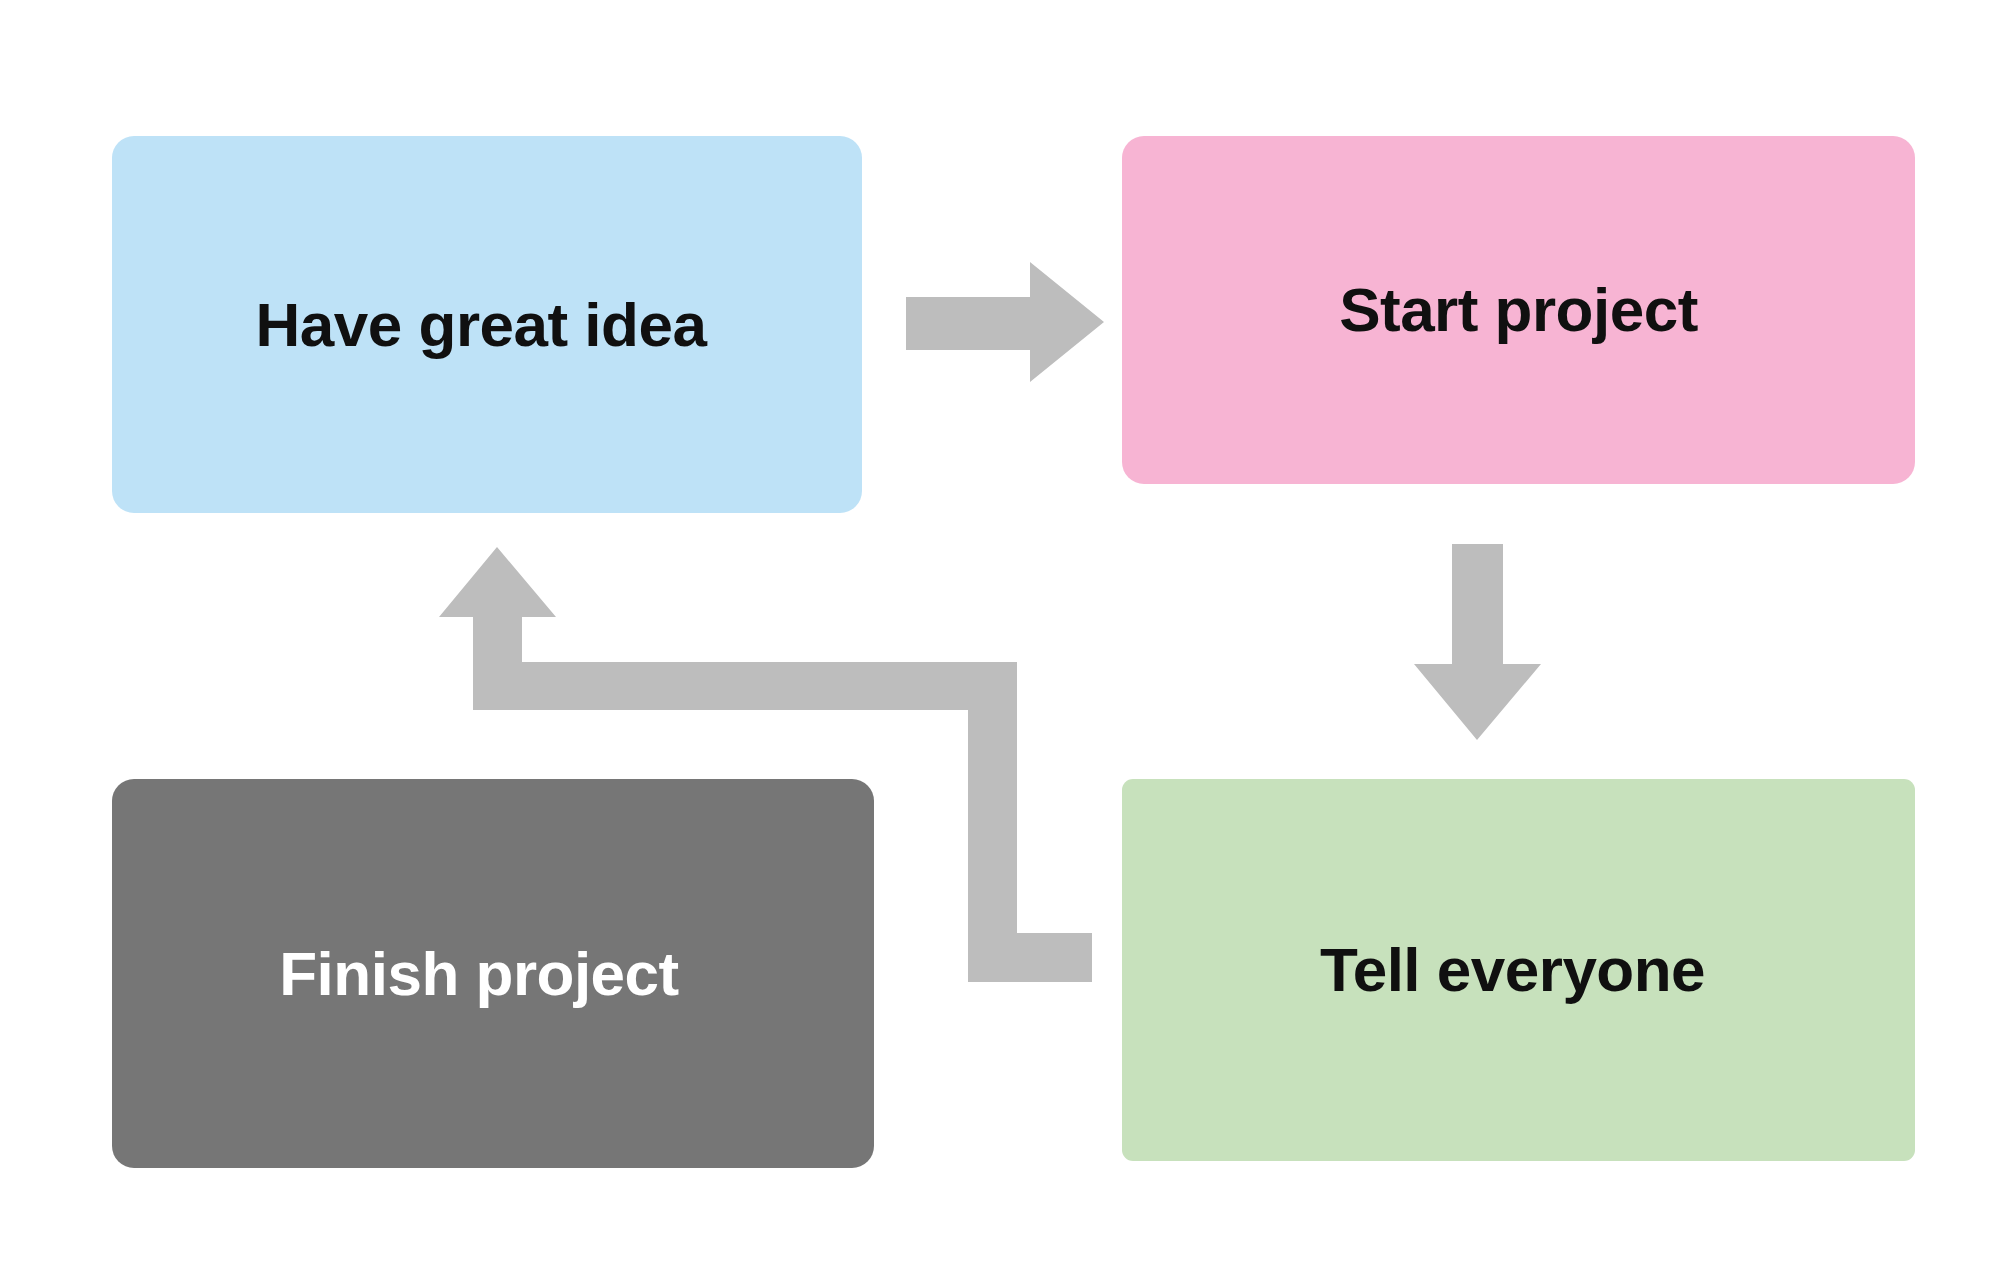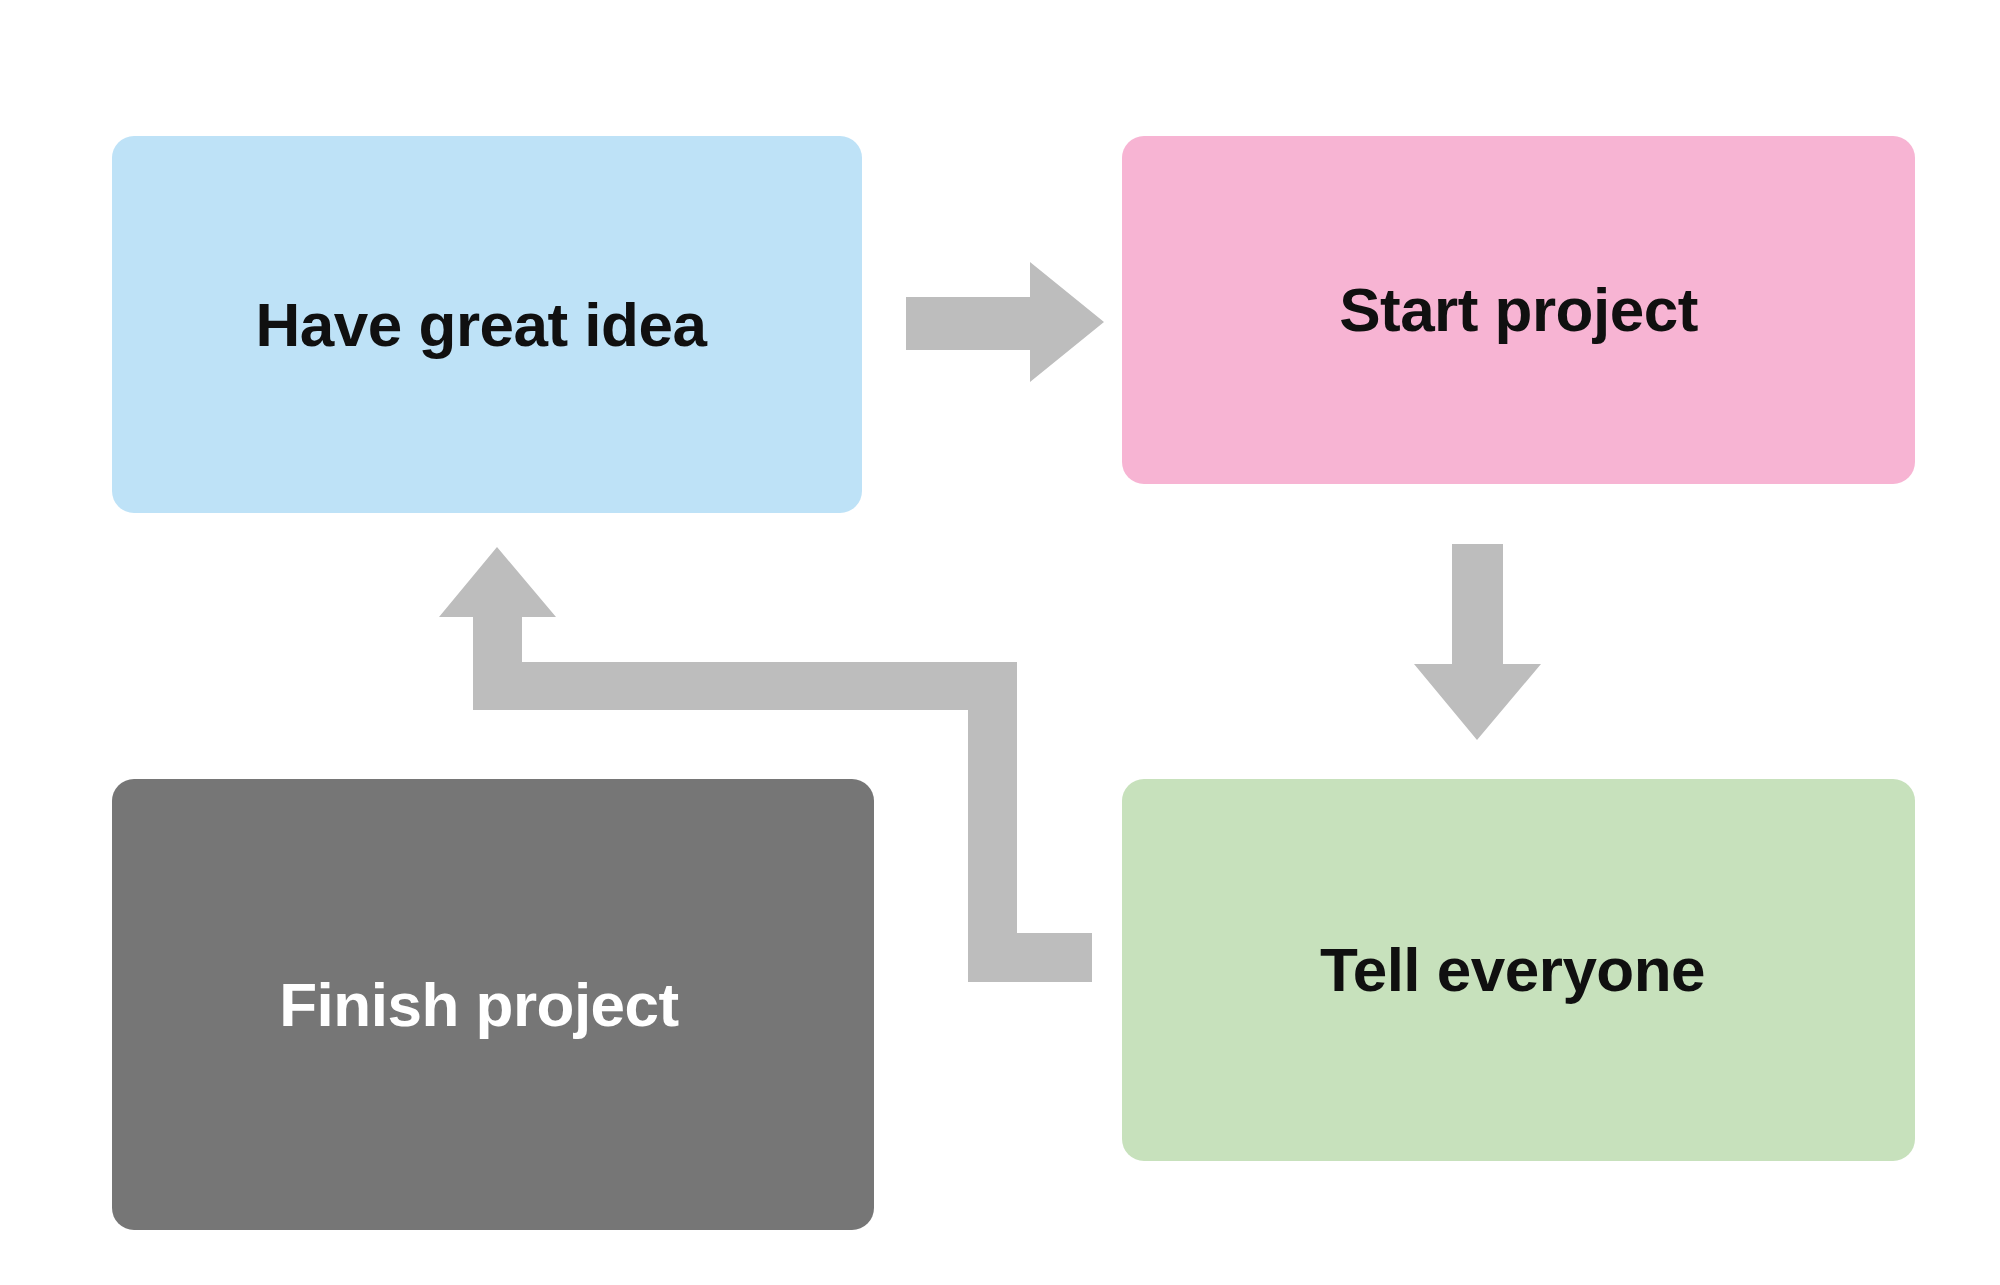--- a/index.html
+++ b/index.html
@@ -35,24 +35,24 @@
     white-space: nowrap;
   }
   
   #node-have-great-idea {
     left: 112px;  top: 136px;  width: 750px;  height: 377px;
   }
   #node-start-project {
     left: 1122px; top: 136px;  width: 793px;  height: 348px;
   }
   #node-finish-project {
-    left: 112px;  top: 779px;  width: 762px;  height: 451px;
+    left: 112px;  top: 779px;  width: 762px;  height: 389px;
   }
   #node-tell-everyone {
-    left: 1122px; top: 779px;  width: 793px;  height: 382px;
+    left: 1122px; top: 779px;  width: 793px;  height: 382px; border-radius: 11px;
   }
   
   #node-have-great-idea .node-label { transform: translateX(-6px); }
   #node-finish-project  .node-label { transform: translateX(-14px); }
   #node-tell-everyone   .node-label { transform: translateX(-6px); }
 
   .connector {
     position: absolute;
     pointer-events: none;
   }

